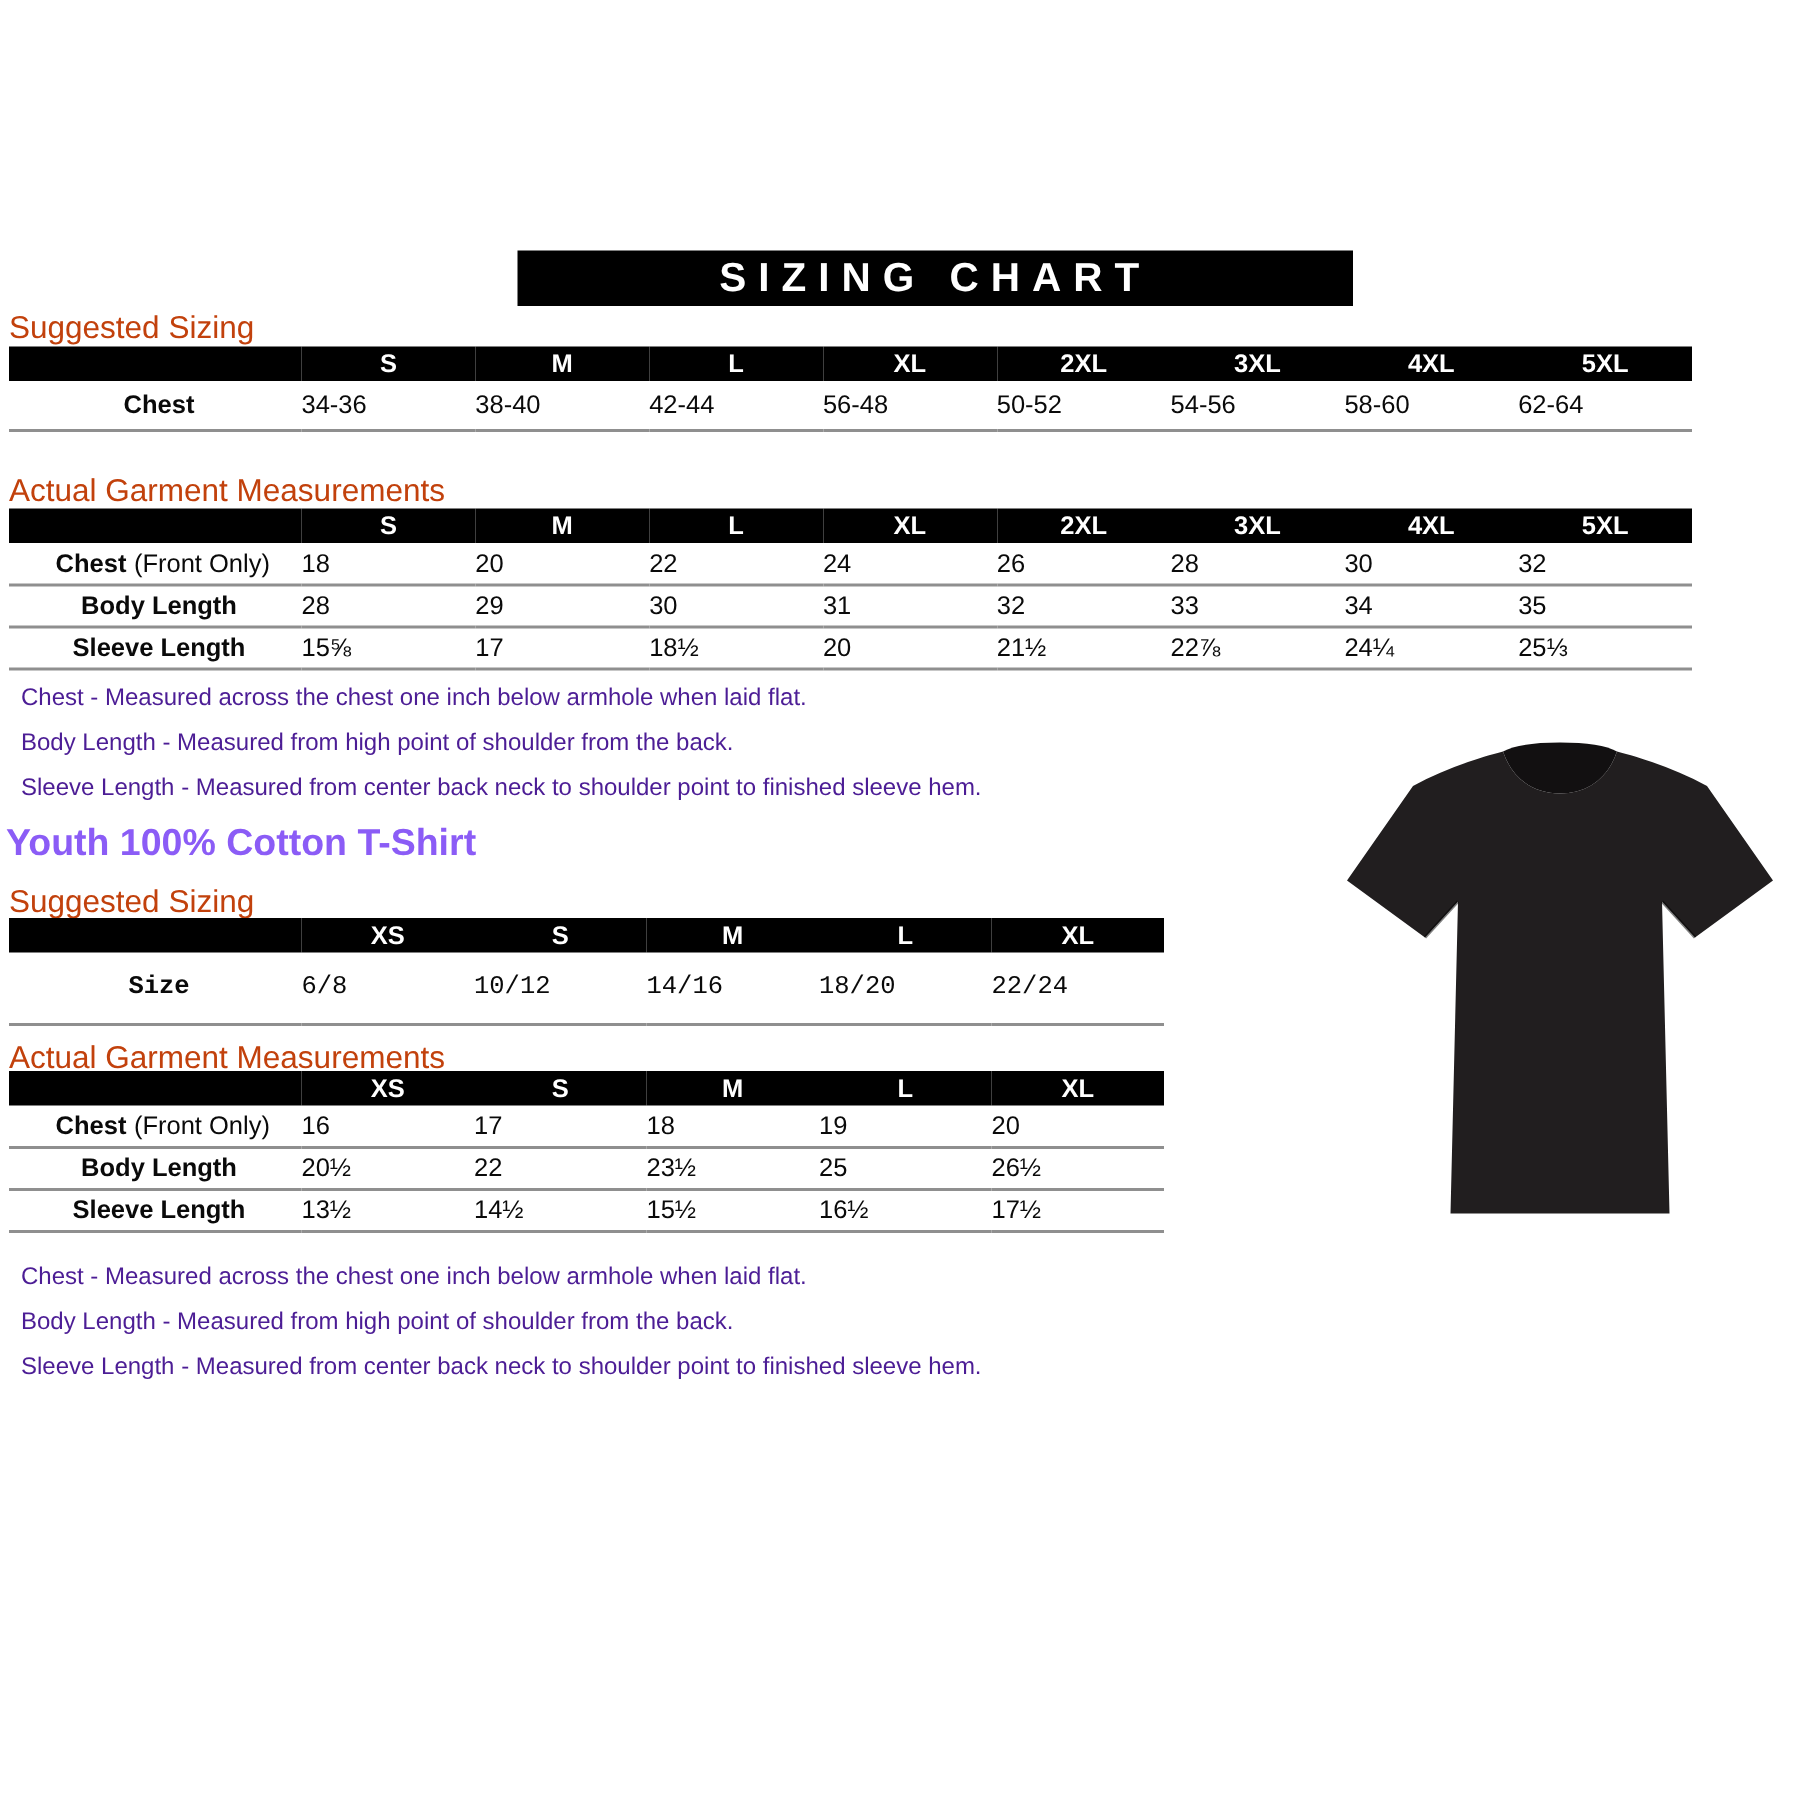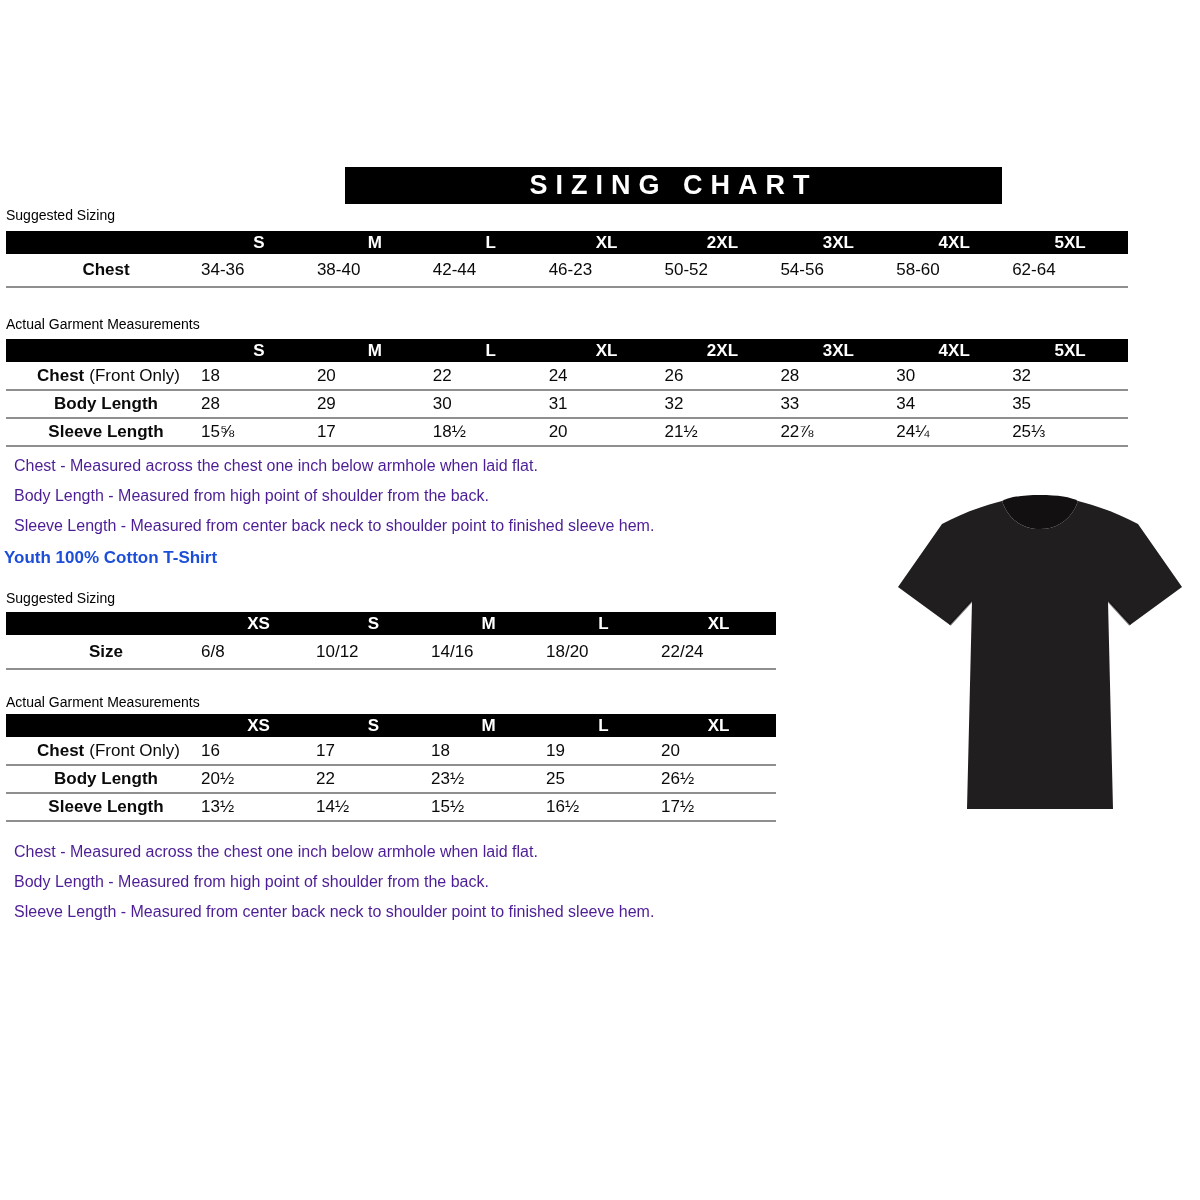--- a/index.html
+++ b/index.html
@@ -11,50 +11,50 @@
   }
   .page { position:relative; width:1200px; height:1200px; background:#fff; overflow:hidden; }
   .abs { position:absolute; }
 
   .title { font-size:27px; font-weight:400; color:#121212; white-space:nowrap; }
   .banner {
     background:#000; color:#fff;
     display:flex; align-items:center; justify-content:center;
     font-weight:700; font-size:27px; letter-spacing:8px; white-space:nowrap;
   }
-  .section-label { font-size:14px; color:#000000; white-space:nowrap; }
-  .youth-title { font-size:17px; font-weight:700; color:#1d4ed8; white-space:nowrap; }
+  .section-label { font-size:21px; color:#c2410c; white-space:nowrap; }
+  .youth-title { font-size:25px; font-weight:700; color:#8b5cf6; white-space:nowrap; }
 
   table { border-collapse:collapse; table-layout:fixed; width:100%; }
   thead th {
     background:#000; color:#fff; font-size:17px; font-weight:700;
     height:23px; padding:0; text-align:center;
   }
   tbody td {
     font-size:17px; text-align:left; color:#0a0a0a;
     border-bottom:2px solid #8f8f8f;
   }
   .t-adult-sug tbody td { height:33px; }
   .t-adult-act tbody td { height:28px; }
-  .t-youth-sug tbody td { height:34px; }
+  .t-youth-sug tbody td { height:48px;font-family:Liberation Mono, monospace; }
   .t-youth-act tbody td { height:28px; }
   td.rowlabel { text-align:center; padding-left:10px; font-weight:700; white-space:nowrap; }
   .suffix { font-weight:400; margin-left:5px; }
 
   .notes div { font-size:16px; margin-bottom:8px; line-height:22px; white-space:nowrap; color:#4c1d95; }
 
   .tshirt-wrap { pointer-events:none; }
 </style>
 </head>
 <body>
 
 <div class="page">
 
 
-  <div class="abs banner" style="left:345px; top:167px; width:657px; height:37px;">
+  <div class="abs banner" style="left:345px; top:167px; width:557px; height:37px;">
     <span>SIZING CHART</span>
   </div>
 
   <div class="abs section-label" style="left:6px; top:207px;">Suggested Sizing</div>
 
   <div class="abs" style="left:6px; top:231px; width:1122px;">
     <table class="t-adult-sug">
       <colgroup>
           <col style="width:195px">
         </colgroup>
@@ -70,21 +70,21 @@
           <th>4XL</th>
           <th>5XL</th>
         </tr>
       </thead>
       <tbody>
         <tr>
           <td class="rowlabel"><span>Chest</span><span class="suffix"></span></td>
           <td>34-36</td>
           <td>38-40</td>
           <td>42-44</td>
-          <td>46-23</td>
+          <td>56-48</td>
           <td>50-52</td>
           <td>54-56</td>
           <td>58-60</td>
           <td>62-64</td>
         </tr>
       </tbody>
     </table>
   </div>
 
   <div class="abs section-label" style="left:6px; top:316px;">Actual Garment Measurements</div>

